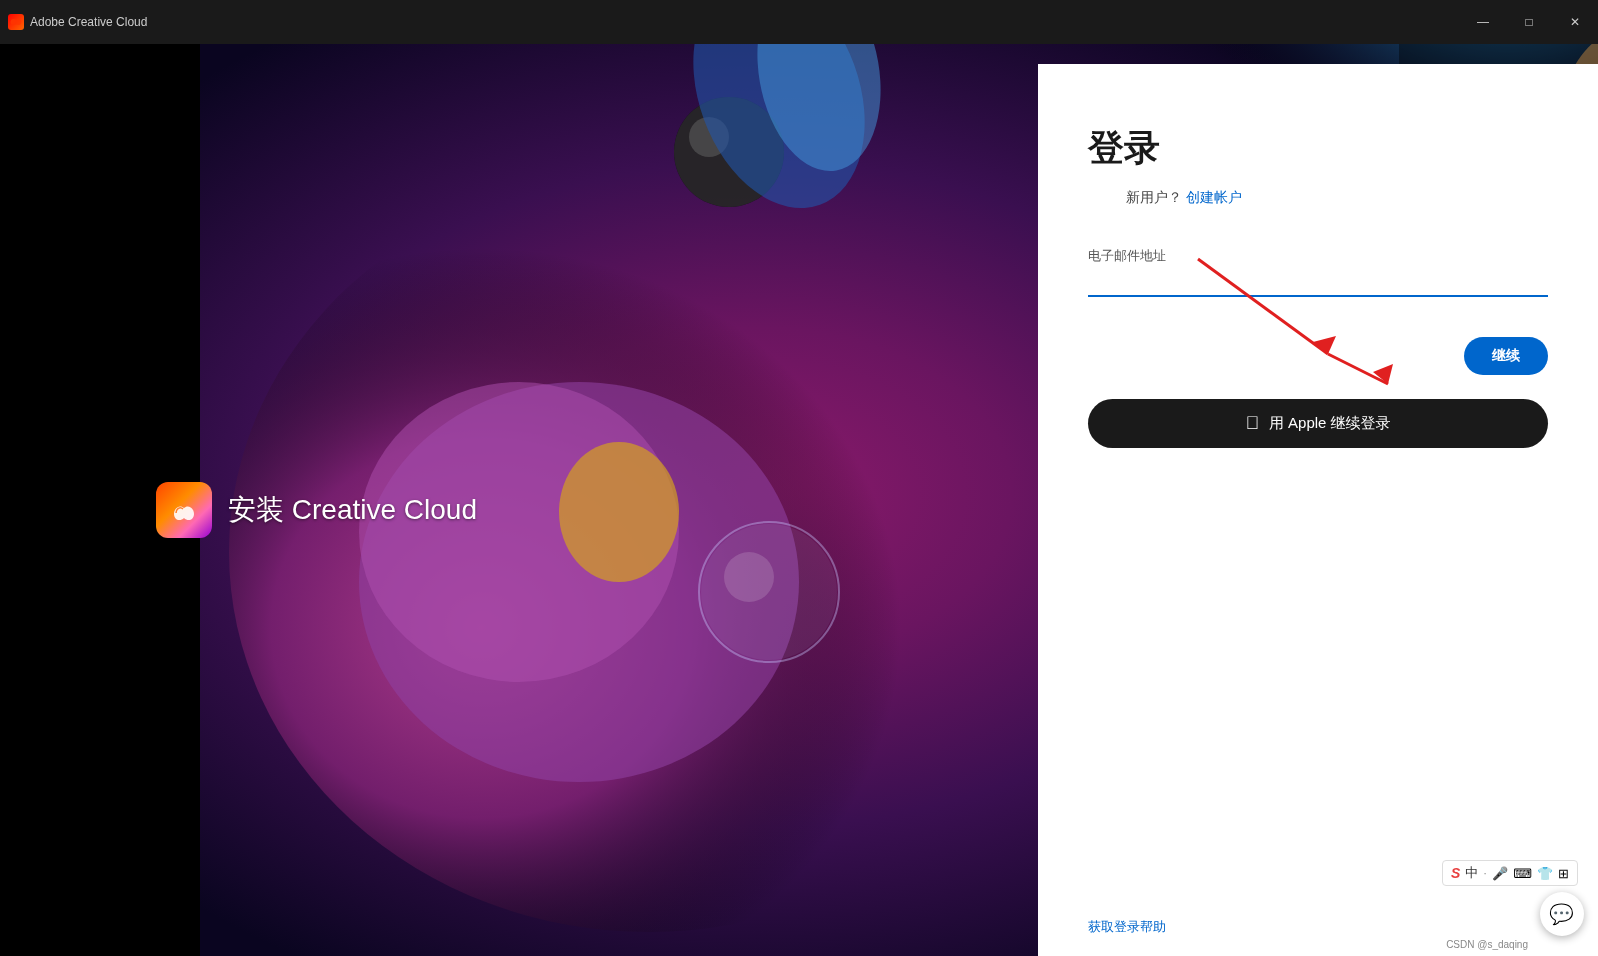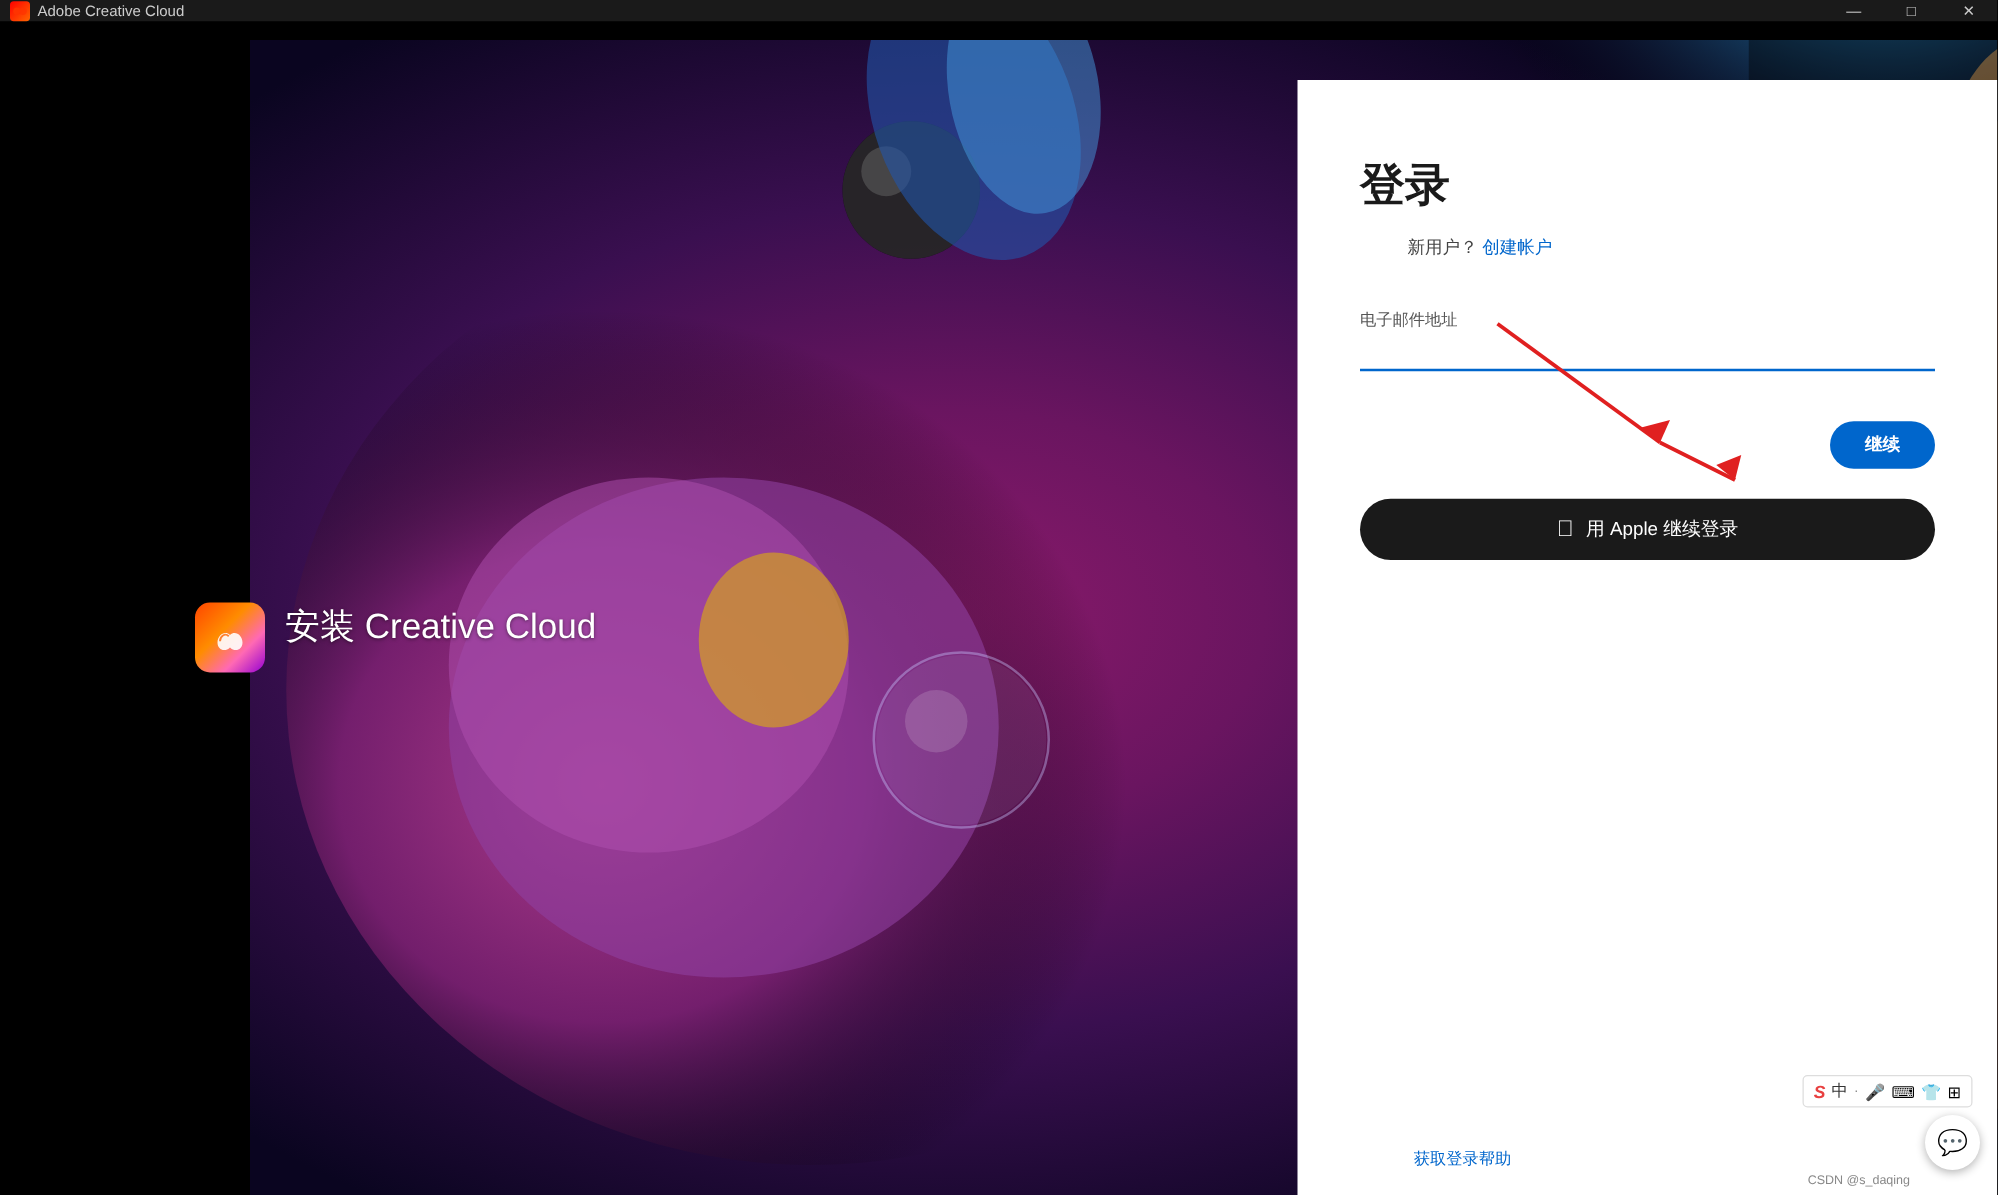--- a/index.html
+++ b/index.html
@@ -9,21 +9,21 @@
       overflow: hidden;
       font-family: 'Microsoft YaHei', '微软雅黑', sans-serif;
       background: #000;
       position: relative;
     }
 
     
     .titlebar {
       position: absolute;
       top: 0; left: 0; right: 0;
-      height: 17px;
+      height: 44px;
       background: #1a1a1a;
       display: flex;
       align-items: center;
       z-index: 100;
     }
     .titlebar-icon {
       width: 16px;
       height: 16px;
       margin: 0 6px 0 8px;
       border-radius: 3px;
@@ -62,20 +62,21 @@
       top: 32px; left: 0;
       width: 730px;
       height: calc(100% - 32px);
       display: flex;
       align-items: center;
       justify-content: flex-start;
       padding-left: 130px;
     }
     .cc-logo-area {
       display: flex;
+      align-items: center;
       gap: 16px;
       padding-left: 26px;
     }
     .cc-logo-icon {
       width: 56px;
       height: 56px;
       border-radius: 12px;
       background: linear-gradient(135deg, #ff4500 0%, #ff8c00 40%, #ff69b4 70%, #9400d3 100%);
       display: flex; align-items: center; justify-content: center;
       font-size: 28px;
@@ -341,21 +342,21 @@
     <div style="position:absolute;bottom:70px;right:20px;display:flex;align-items:center;gap:5px;background:rgba(255,255,255,0.95);border:1px solid #ddd;border-radius:4px;padding:3px 8px;">
       <span style="color:#e84040;font-weight:900;font-size:14px;font-style:italic;">S</span>
       <span style="font-size:13px;color:#333;">中</span>
       <span style="font-size:11px;color:#888;">·</span>
       <span style="font-size:13px;">🎤</span>
       <span style="font-size:13px;">⌨</span>
       <span style="font-size:13px;">👕</span>
       <span style="font-size:13px;">⊞</span>
     </div>
 
-    <a href="#" class="help-link" style="position:absolute;bottom:20px;left:50px;margin-left:43px;">获取登录帮助</a>
+    <a href="#" class="help-link" style="position:absolute;bottom:20px;left:50px;">获取登录帮助</a>
   </div>
 
   <svg style="position:absolute;top:32px;right:0;width:560px;height:calc(100% - 32px);pointer-events:none;z-index:200;" xmlns="http://www.w3.org/2000/svg">
 
     <g>
       <line x1="160" y1="195" x2="290" y2="290" stroke="#e02020" stroke-width="3"></line>
       <polygon points="290,290 275,278 298,272" fill="#e02020"></polygon>
 
       <line x1="290" y1="290" x2="350" y2="320" stroke="#e02020" stroke-width="3"></line>
       <polygon points="350,320 335,308 355,300" fill="#e02020"></polygon>

